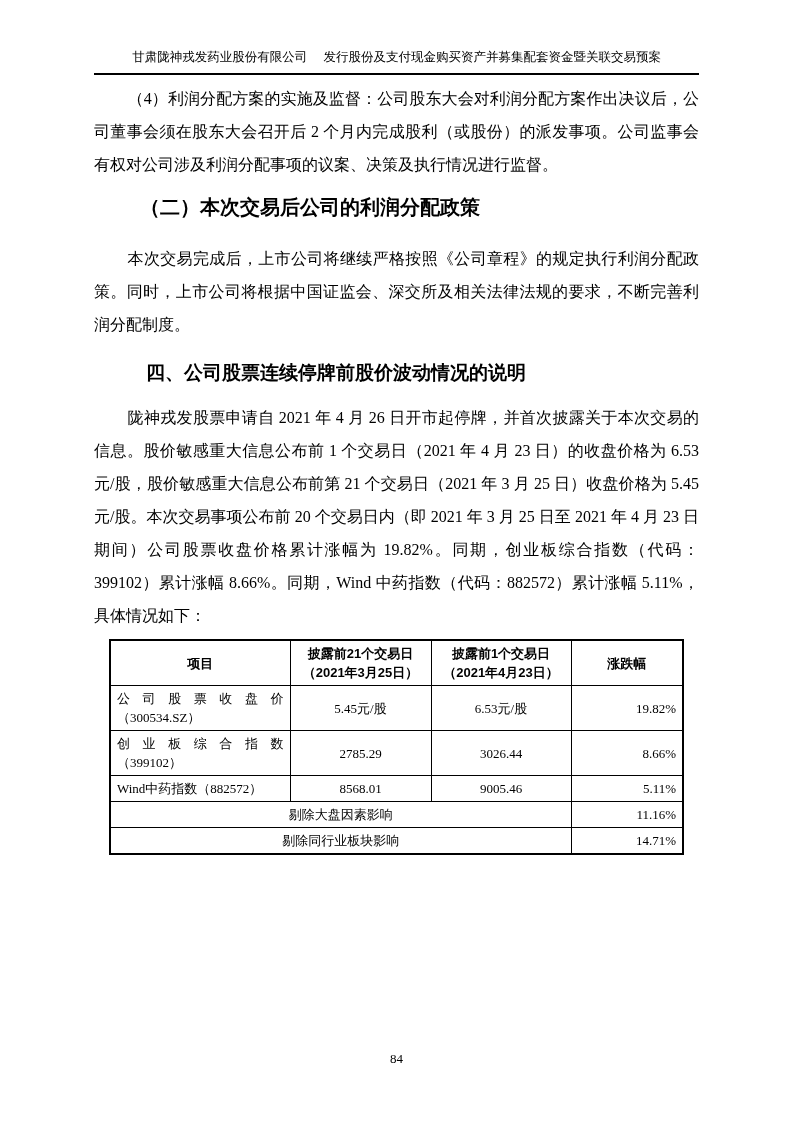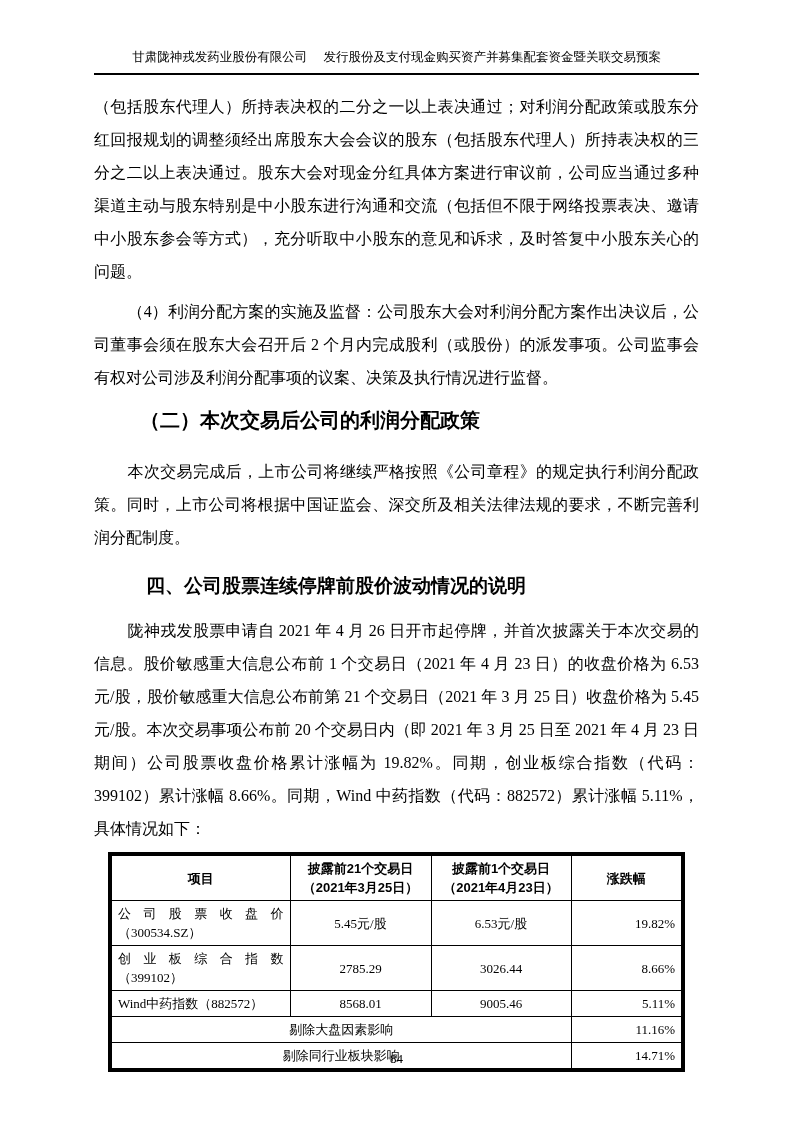--- a/index.html
+++ b/index.html
@@ -57,21 +57,21 @@
     font-size: 19px;
     line-height: 30px;
     margin: 17px 0 0 0;
     padding-left: 52px;
   }
   table.data-table {
     border-collapse: collapse;
     table-layout: fixed;
     width: 573px;
     margin: 7px auto 0 auto;
-    border: 4px solid #000000;
+    border: 2px solid #000000;
   }
   .data-table th, .data-table td {
     border: 1px solid #000000;
     padding: 3px 6px;
     font-size: 13px;
     line-height: 19px;
     vertical-align: middle;
     overflow: hidden;
   }
   .data-table th {
@@ -99,21 +99,20 @@
 </style>
 </head>
 <body>
 
 <div class="page">
 
   <div class="doc-header">
     <span>甘肃陇神戎发药业股份有限公司</span><span class="gap"></span><span>发行股份及支付现金购买资产并募集配套资金暨关联交易预案</span>
   </div>
 
-  <p class="body-par p-continuation">（包括股东代理人）所持表决权的二分之一以上表决通过；对利润分配政策或股东分红回报规划的调整须经出席股东大会会议的股东（包括股东代理人）所持表决权的三分之二以上表决通过。股东大会对现金分红具体方案进行审议前，公司应当通过多种渠道主动与股东特别是中小股东进行沟通和交流（包括但不限于网络投票表决、邀请中小股东参会等方式），充分听取中小股东的意见和诉求，及时答复中小股东关心的问题。</p>
 
   <p class="body-par indent p-item4">（4）利润分配方案的实施及监督：公司股东大会对利润分配方案作出决议后，公司董事会须在股东大会召开后 2 个月内完成股利（或股份）的派发事项。公司监事会有权对公司涉及利润分配事项的议案、决策及执行情况进行监督。</p>
 
   <h3 class="heading-l2">（二）本次交易后公司的利润分配政策</h3>
 
   <p class="body-par indent p-policy">本次交易完成后，上市公司将继续严格按照《公司章程》的规定执行利润分配政策。同时，上市公司将根据中国证监会、深交所及相关法律法规的要求，不断完善利润分配制度。</p>
 
   <h2 class="heading-l1">四、公司股票连续停牌前股价波动情况的说明</h2>
 
   <p class="body-par indent p-suspension">陇神戎发股票申请自 2021 年 4 月 26 日开市起停牌，并首次披露关于本次交易的信息。股价敏感重大信息公布前 1 个交易日（2021 年 4 月 23 日）的收盘价格为 6.53 元/股，股价敏感重大信息公布前第 21 个交易日（2021 年 3 月 25 日）收盘价格为 5.45 元/股。本次交易事项公布前 20 个交易日内（即 2021 年 3 月 25 日至 2021 年 4 月 23 日期间）公司股票收盘价格累计涨幅为 19.82%。同期，创业板综合指数（代码：399102）累计涨幅 8.66%。同期，Wind 中药指数（代码：882572）累计涨幅 5.11%，具体情况如下：</p>

